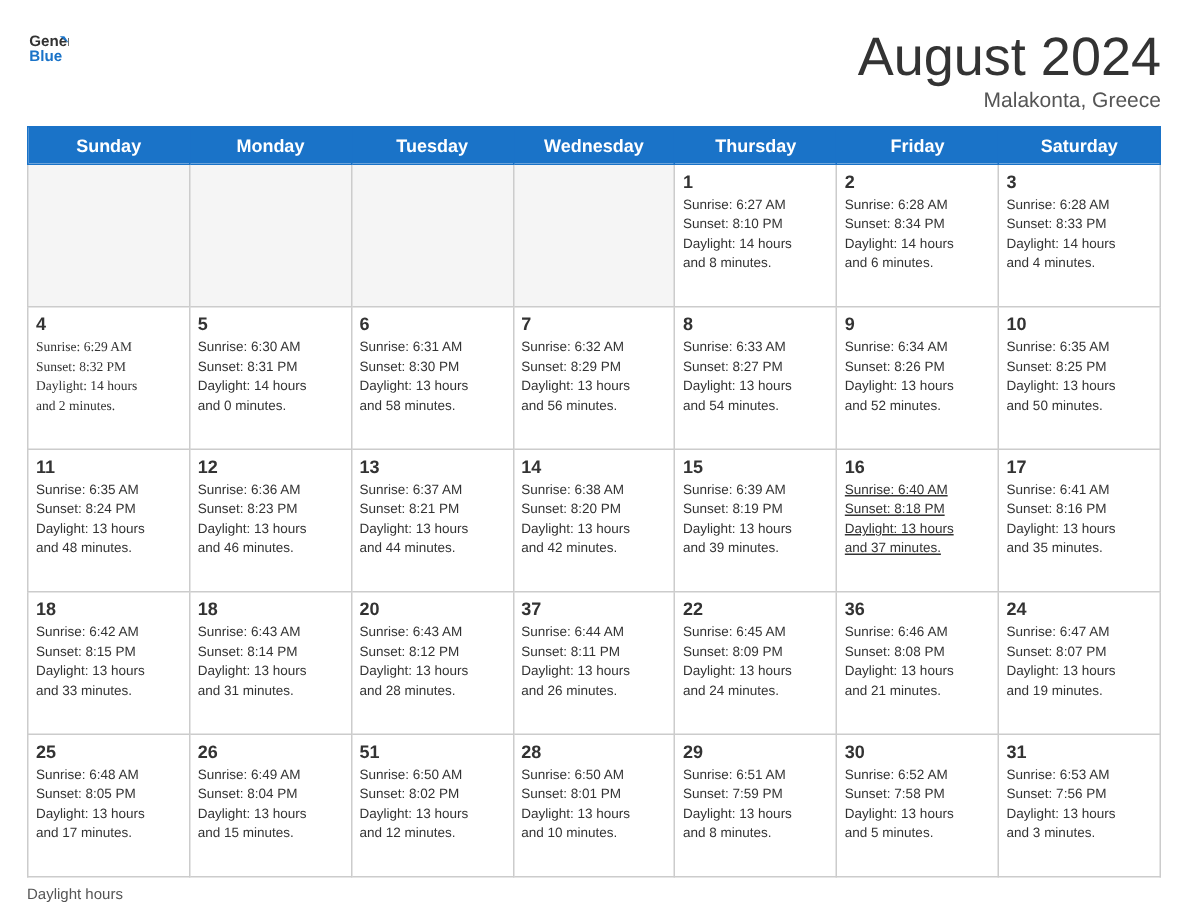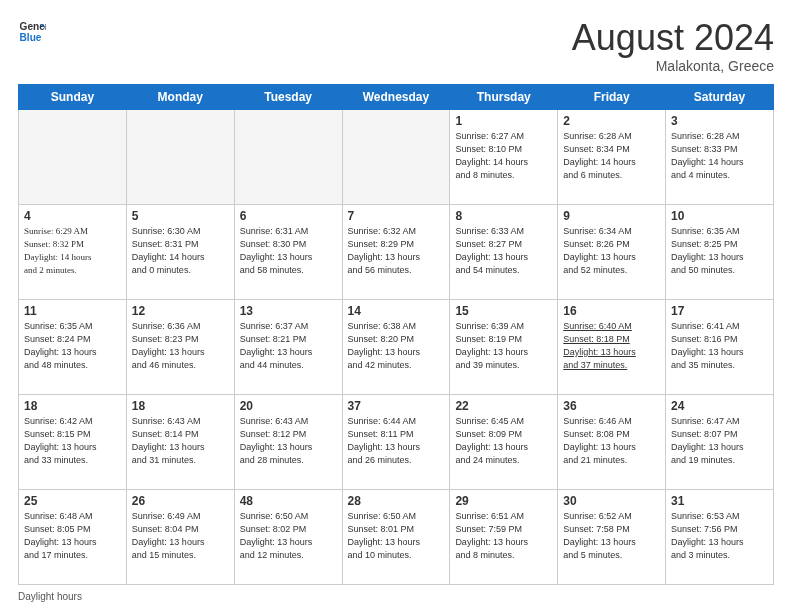--- a/index.html
+++ b/index.html
@@ -311,21 +311,21 @@
 and 17 minutes.</div>
           </td>
           <td>
             <span class="day-num">26</span>
             <div class="day-info" style="white-space: pre-line;">Sunrise: 6:49 AM
 Sunset: 8:04 PM
 Daylight: 13 hours
 and 15 minutes.</div>
           </td>
           <td>
-            <span class="day-num">48</span>
+            <span class="day-num">51</span>
             <div class="day-info" style="white-space: pre-line;">Sunrise: 6:50 AM
 Sunset: 8:02 PM
 Daylight: 13 hours
 and 12 minutes.</div>
           </td>
           <td>
             <span class="day-num">28</span>
             <div class="day-info" style="white-space: pre-line;">Sunrise: 6:50 AM
 Sunset: 8:01 PM
 Daylight: 13 hours

